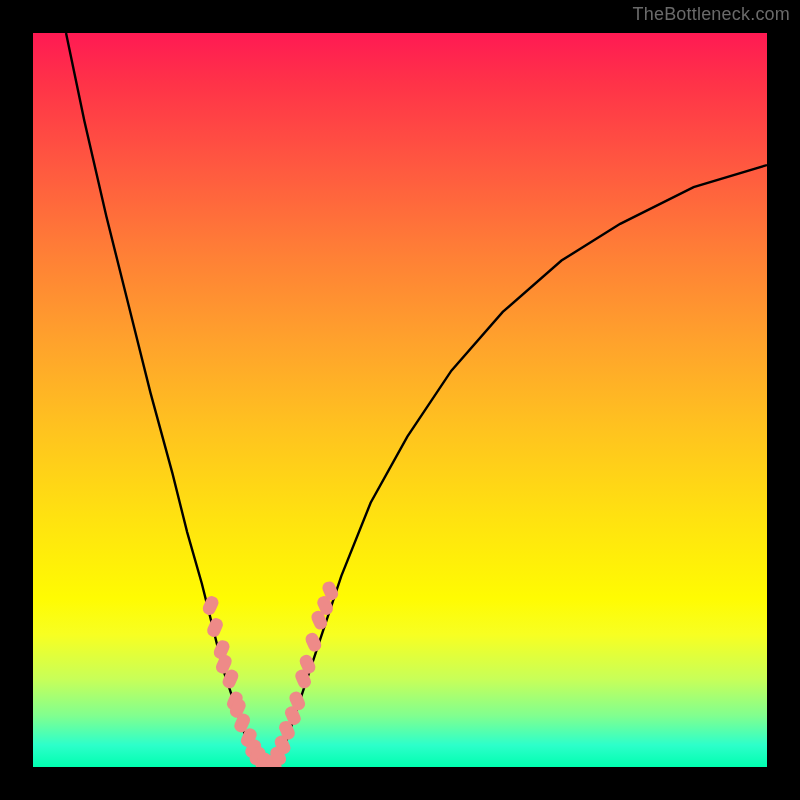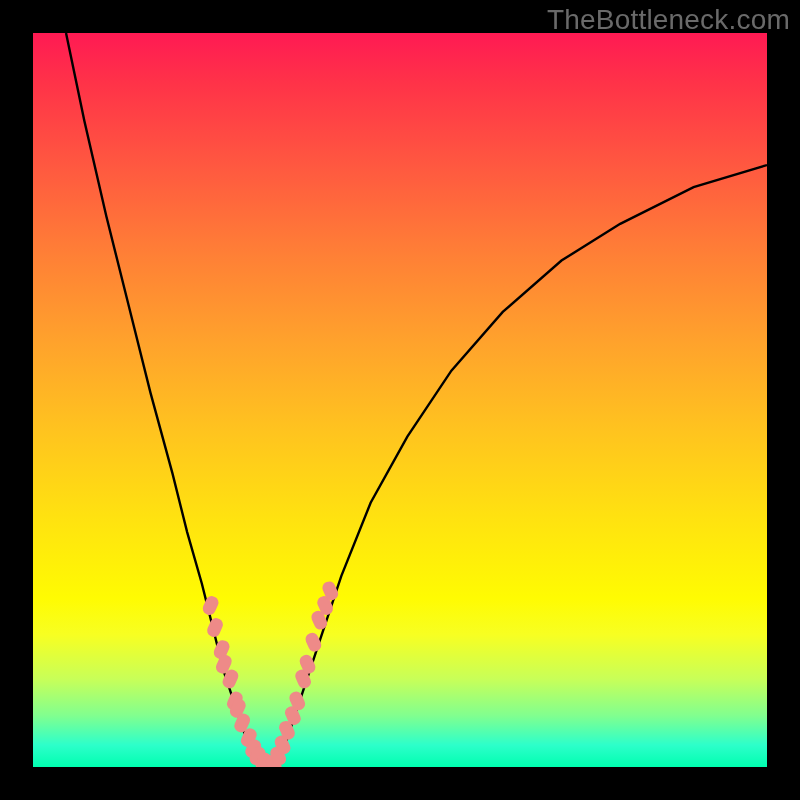--- a/index.html
+++ b/index.html
@@ -37,21 +37,21 @@
     left: 33px;
     top: 33px;
     width: 734px;
     height: 734px;
   }
   .watermark {
     position: absolute;
     top: 4px;
     right: 10px;
     font-family: Arial, Helvetica, sans-serif;
-    font-size: 28px;
+    font-size: 18px;
     color: #6a6a6a;
     font-weight: 400;
     letter-spacing: 0.2px;
   }
 </style>
 </head>
 <body>
 
 <div class="chart-root">
   <div class="plot-area"></div>

